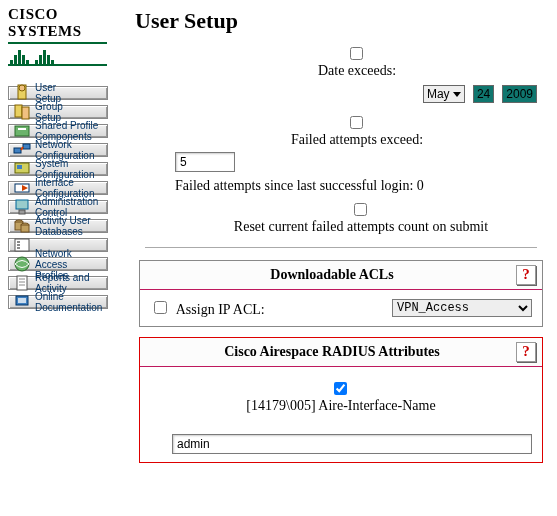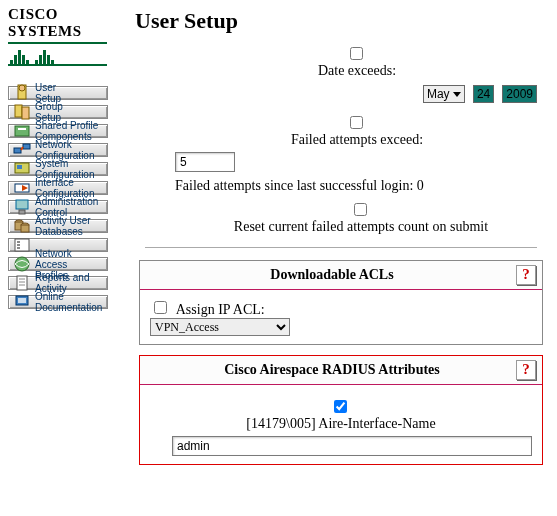--- a/index.html
+++ b/index.html
@@ -97,21 +97,21 @@
   margin-right: 6px;
 }
 input[type="text"] {
   font-family: Arial, sans-serif;
   font-size: 12px;
   padding: 2px 4px;
   border: 1px solid #7a7a7a;
   box-shadow: inset 1px 1px 2px #ccc;
 }
 select {
-  font-family: Liberation Serif, serif;
+  font-family: Liberation Mono, monospace;
   font-size: 12px;
   background: #eee;
   border: 1px solid #7a7a7a;
 }
 hr {
   border: none;
   border-top: 1px solid #aaa;
   margin: 12px 10px;
 }
 .box {
@@ -168,23 +168,22 @@
   align-items: center;
 }
 .date-box.plain {
   background: #0f766e;
 }
 .wide-input {
   width: 350px;
 }
 .acl-row {
   display: flex;
-  align-items: flex-start;
+  align-items: center;
   justify-content: space-between;
-  flex-direction: column;
 }
 svg { display: block; }
 </style>
 </head>
 <body>
 
 <div class="container">
   <div class="sidebar">
     <div class="logo">
       <div class="logo-text">CISCO SYSTEMS</div>
@@ -394,21 +393,21 @@
       <div class="box redbox">
         <div class="box-title">
           <span>Cisco Airespace RADIUS Attributes</span>
           <span class="help-icon">?</span>
         </div>
         <div class="box-body">
           <div class="row" style="margin-left:0">
             <input type="checkbox" checked="" style="">
             <span>[14179\005] Aire-Interface-Name</span>
           </div>
-          <div style="margin-left:22px;margin-top:4px">
+          <div style="margin-left:22px;margin-top:20px">
             <input type="text" class="wide-input" value="admin" style="">
           </div>
         </div>
       </div>
 
     </div>
   </div>
 </div>
 
 </body></html>

